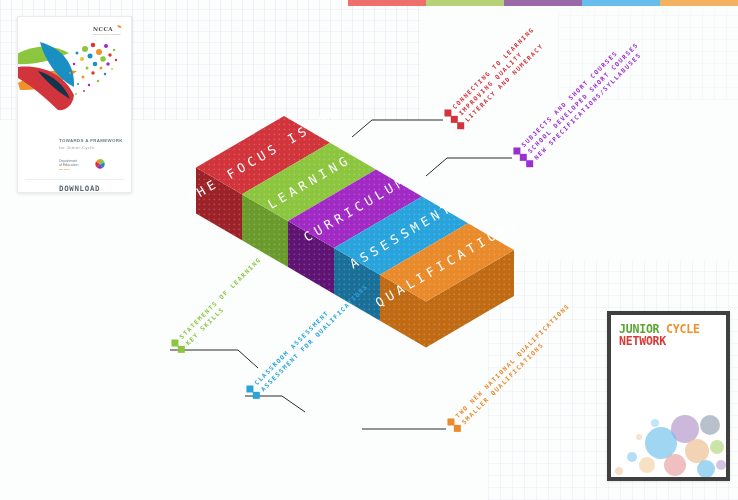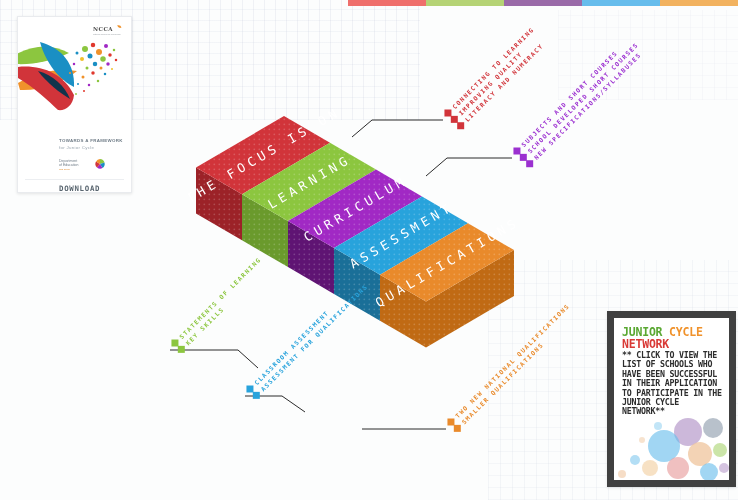--- a/index.html
+++ b/index.html
@@ -92,21 +92,21 @@
   
   .g-red   {left:0;top:0;transform:rotate(-45deg);}
   .g-purple{left:0;top:0;transform:rotate(-45deg);}
   .g-green {left:0;top:0;transform:rotate(-45deg);}
   .g-blue  {left:0;top:0;transform:rotate(-45deg);}
   .g-orange{left:0;top:0;transform:rotate(-45deg);}
 
   
   .jcn-box{
     position:absolute;left:607px;top:311px;width:115px;height:162px;
-    background:#ffffff;border:7px solid #404040;
+    background:#ffffff;border:4px solid #404040;
     box-shadow:0 1px 3px rgba(0,0,0,.10);overflow:hidden;
   }
   .jcn-head{
     position:absolute;left:8px;top:8px;width:104px;
     font-family:"DejaVu Sans Mono", monospace;
     font-size:11.5px;font-weight:bold;line-height:1.08;letter-spacing:-.2px;
   }
   .jcn-head .w1{color:#5aa832;}
   .jcn-head .w2{color:#f0922b;}
   .jcn-head .w3{color:#d93a36;}
@@ -315,21 +315,20 @@
         <span class="lbl-text" style="color: rgb(233, 138, 43);">SMALLER QUALIFICATIONS</span>
       </div>
     </div>
 
   <div class="jcn-box">
     <div class="jcn-head">
       <span class="w1">JUNIOR</span>
       <span class="w2">CYCLE</span>
       <span class="w3">NETWORK</span>
     </div>
-    <div class="jcn-body">** CLICK TO VIEW THE LIST OF SCHOOLS WHO HAVE BEEN SUCCESSFUL IN THEIR APPLICATION TO PARTICIPATE IN THE JUNIOR CYCLE NETWORK**</div>
     <svg class="jcn-bubbles" viewBox="0 0 115 70">
       <circle cx="74" cy="22" r="14" fill="#b99ccc" fill-opacity=".72"></circle>
       <circle cx="99" cy="18" r="10" fill="#9aa6b5" fill-opacity=".7"></circle>
       <circle cx="50" cy="36" r="16" fill="#67bdec" fill-opacity=".62"></circle>
       <circle cx="86" cy="44" r="12" fill="#f0c7a0" fill-opacity=".78"></circle>
       <circle cx="106" cy="40" r="7" fill="#8cc63f" fill-opacity=".45"></circle>
       <circle cx="64" cy="58" r="11" fill="#e8a0a0" fill-opacity=".66"></circle>
       <circle cx="95" cy="62" r="9" fill="#67bdec" fill-opacity=".62"></circle>
       <circle cx="36" cy="58" r="8" fill="#f5d9b5" fill-opacity=".8"></circle>
       <circle cx="21" cy="50" r="5" fill="#67bdec" fill-opacity=".5"></circle>

